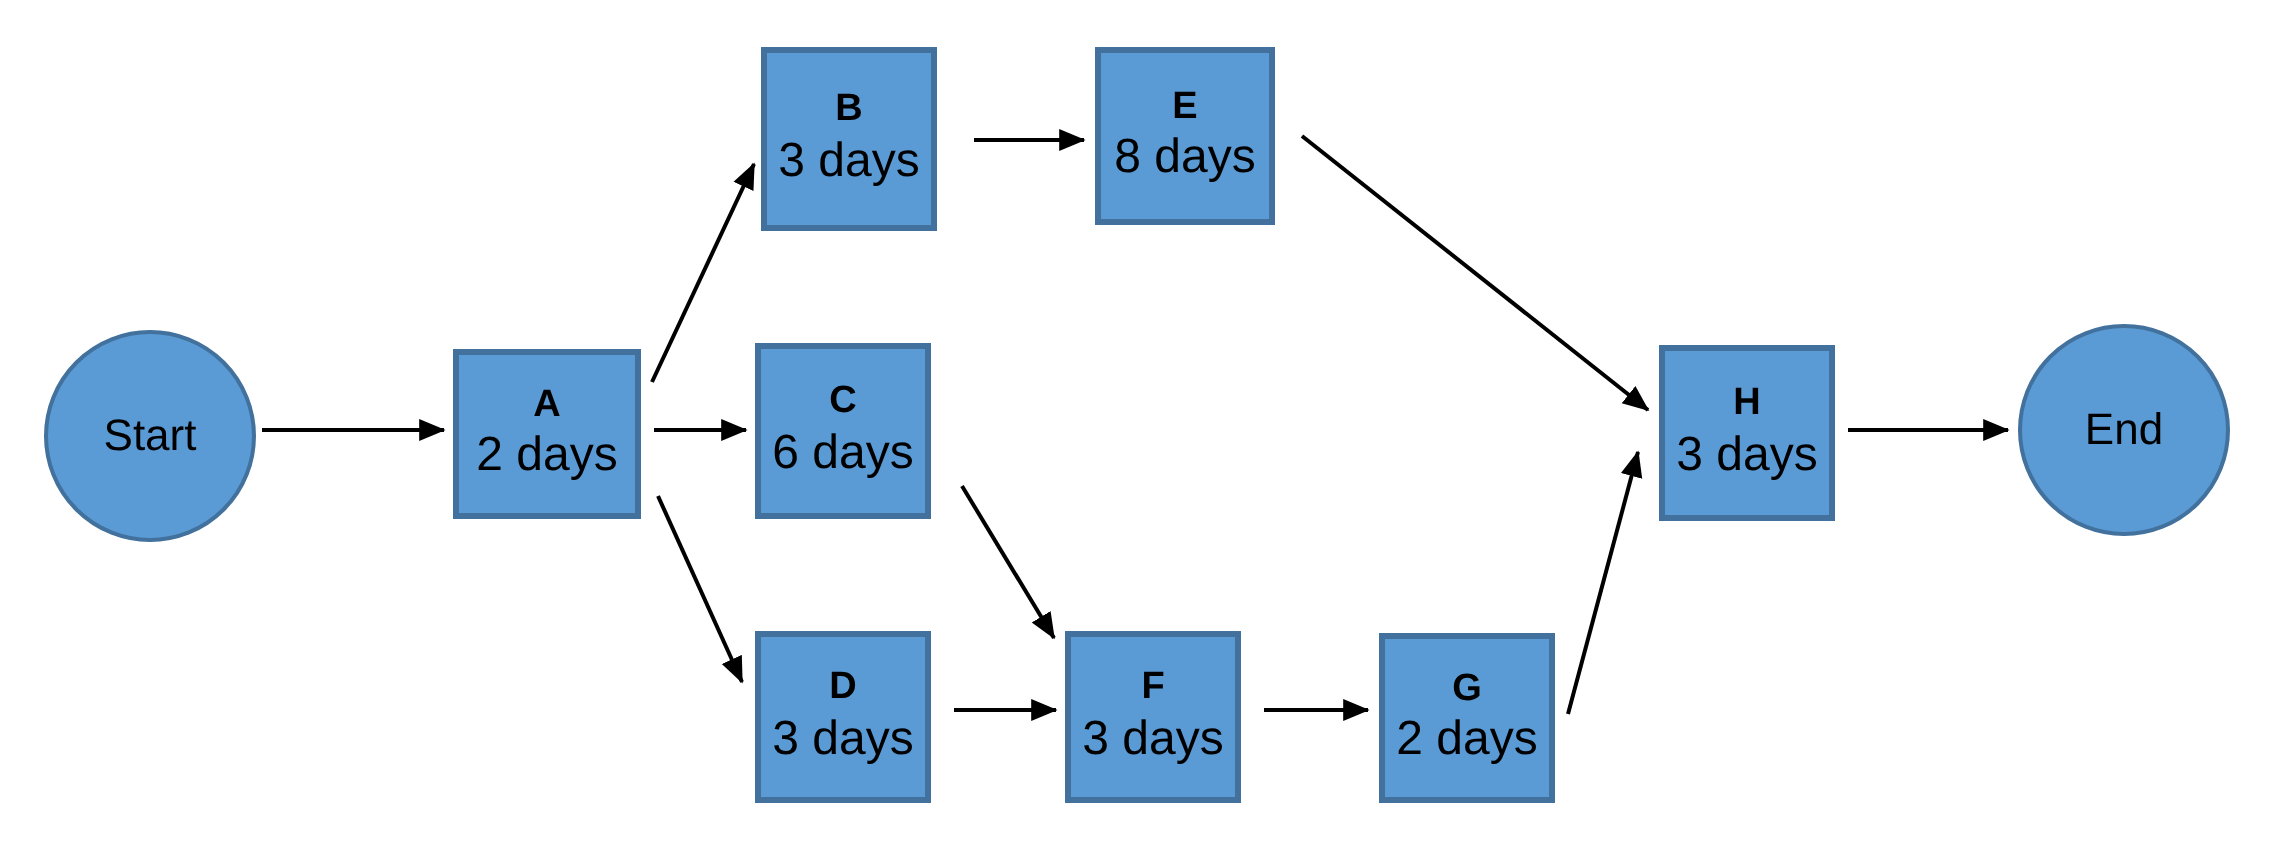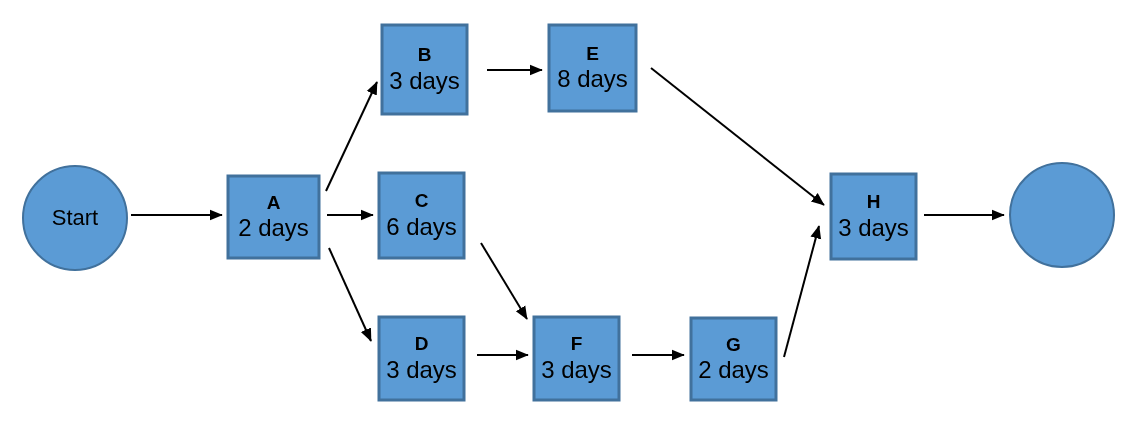--- a/index.html
+++ b/index.html
@@ -91,20 +91,23 @@
         <rect x="534" y="317" width="85" height="83" fill="#5B9BD5" stroke="#41719C" stroke-width="3"></rect>
         <rect x="691" y="318" width="85" height="82" fill="#5B9BD5" stroke="#41719C" stroke-width="3"></rect>
         <rect x="831" y="174" width="85" height="85" fill="#5B9BD5" stroke="#41719C" stroke-width="3"></rect>
       </g>
   </svg>
 
   <div class="node-label-layer" id="node-label-layer">
       <div class="node-text" style="left: 23px; top: 166px; width: 104px; height: 104px;">
         <span class="terminal-text">Start</span>
       </div>
+      <div class="node-text" style="left: 1010px; top: 163px; width: 104px; height: 104px;">
+        <span class="terminal-text">End</span>
+      </div>
       <div class="node-text" style="left: 227px; top: 175px; width: 93px; height: 84px;">
         <div class="node-name">A</div>
         <div class="node-dur">2 days</div>
       </div>
       <div class="node-text" style="left: 381px; top: 24px; width: 87px; height: 91px;">
         <div class="node-name">B</div>
         <div class="node-dur">3 days</div>
       </div>
       <div class="node-text" style="left: 378px; top: 172px; width: 87px; height: 87px;">
         <div class="node-name">C</div>

